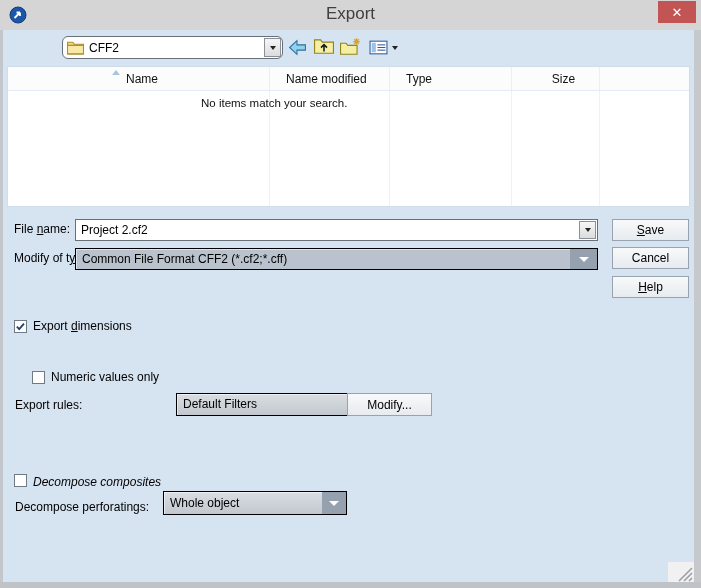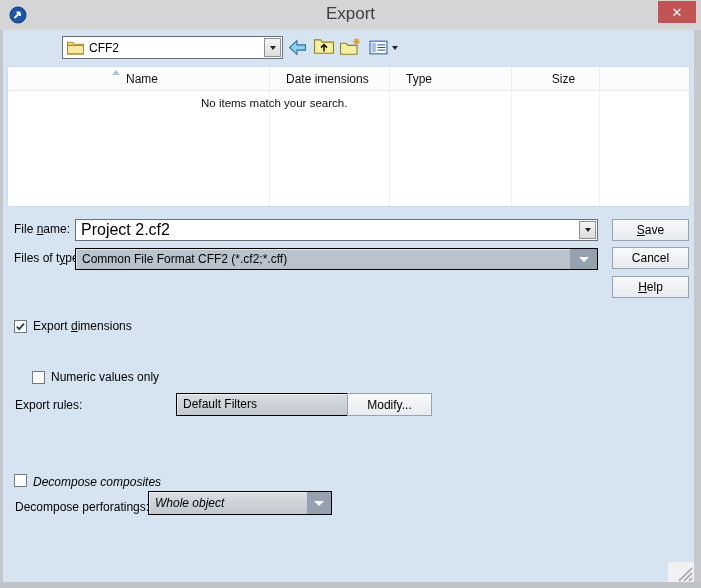--- a/index.html
+++ b/index.html
@@ -20,54 +20,54 @@
   .frame-left{position:absolute;left:0;top:30px;bottom:0;width:3px;background:#c3c7cb;}
   .frame-right{position:absolute;right:0;top:30px;bottom:0;width:7px;background:#c6c9cc;}
   .frame-bottom{position:absolute;left:0;right:0;bottom:0;height:6px;background:#bfc3c7;}
   
   .lbl{position:absolute;white-space:nowrap;line-height:13px;}
   .accel{text-decoration:underline;text-underline-offset:1px;}
   .tri-black{width:0;height:0;border-left:3.5px solid transparent;border-right:3.5px solid transparent;border-top:4px solid #222;}
   .tri-white{width:0;height:0;border-left:5px solid transparent;border-right:5px solid transparent;border-top:5px solid #fdfdfd;}
   
   .combo-white{position:absolute;background:#fff;border:1px solid #697078;}
-  .lookin-combo{left:62px;top:36px;width:221px;height:23px;}
+  .lookin-combo{left:62px;top:36px;width:221px;height:23px;border-radius:6px;}
   .lookin-combo .folder{position:absolute;left:4px;top:3px;width:17px;height:15px;}
   .lookin-combo .val{position:absolute;left:26px;top:4px;}
   .dd-btn{position:absolute;right:1px;top:1px;bottom:1px;width:17px;
     background:linear-gradient(#f6f6f6,#dcdcdc);border:1px solid #8a9097;
     display:flex;align-items:center;justify-content:center;}
   .toolbtn{position:absolute;display:flex;align-items:center;}
   
   .listbox{position:absolute;left:7px;top:66px;width:683px;height:141px;background:#fff;border:1px solid #cfdcea;}
   .lheader{display:flex;height:24px;background:#fcfcfd;border-bottom:1px solid #e4ebf4;}
   .hcell{border-right:1px solid #e9eff6;padding:5px 0 0 16px;color:#111;overflow:hidden;white-space:nowrap;}
   .hcell.first{padding-left:7px;}
   .lbody{display:flex;height:115px;}
   .bcell{border-right:1px solid #edf2f8;height:100%;}
   .c0{width:262px;text-align:center;}.c1{width:120px;}.c2{width:122px;}.c3{width:88px;text-align:center;}.c4{flex:1;border-right:none;}
   .sort-tri{position:absolute;left:112px;top:70px;width:0;height:0;
     border-left:4px solid transparent;border-right:4px solid transparent;border-bottom:5px solid #a9c4de;}
   .empty-msg{position:absolute;left:201px;top:97px;font-size:11.5px;color:#101010;}
   
   .fn-input{position:absolute;left:75px;top:219px;width:523px;height:22px;background:#fff;border:1px solid #697078;
-    font-family:"Liberation Sans",sans-serif;font-size:16px;padding:0 20px 0 5px;color:#000;}
+    font-family:"Liberation Sans",sans-serif;font-size:12px;padding:0 20px 0 5px;color:#000;}
   .fn-dd{position:absolute;left:579px;top:221px;width:17px;height:18px;background:linear-gradient(#f6f6f6,#dcdcdc);
     border:1px solid #8a9097;display:flex;align-items:center;justify-content:center;}
   .combo-gray{position:absolute;border:1px solid #000000;background:var(--combo-disabled-bg,#bac3cd);
     box-shadow:inset 1px 1px 0 rgba(255,255,255,.55);}
   .combo-gray .val{position:absolute;left:6px;top:3px;white-space:nowrap;}
   .gray-arrow{position:absolute;top:0;bottom:0;right:0;background:var(--combo-arrow-bg,#95a1ae);
     display:flex;align-items:center;justify-content:center;}
   .ftype-combo{left:75px;top:248px;width:523px;height:22px;}
   .ftype-combo .gray-arrow{width:27px;}
   .dd-light{background:linear-gradient(#dadee3,#c2c8ce);}
   .rules-combo{left:148px;top:393px;width:205px;height:23px;margin-left:28px;}
   .rules-combo .gray-arrow{width:24px;}
-  .perf-combo{left:148px;top:491px;width:184px;height:24px;font-style:italic;}
+  .perf-combo{left:163px;top:491px;width:184px;height:24px;}
   .perf-combo .gray-arrow{width:24px;}
   .perf-combo .val{top:4px;}
   
   .btn{position:absolute;left:612px;width:77px;height:22px;background:linear-gradient(#f8f9fa,#e7ebef);
     border:1px solid #99a3af;display:flex;align-items:center;justify-content:center;
     font-family:"Liberation Sans",sans-serif;font-size:12px;color:#000;padding:0;}
   .btn-save{top:219px;}.btn-cancel{top:247px;}.btn-help{top:276px;}
   .btn-modify{left:347px;top:393px;width:85px;height:23px;}
   
   .cb{position:absolute;width:13px;height:13px;background:#fff;border:1px solid #6f7a86;}
@@ -133,21 +133,21 @@
       <line x1="8" y1="5.5" x2="15.5" y2="5.5" stroke="#2f5b9e"></line>
       <line x1="8" y1="8" x2="15.5" y2="8" stroke="#2f5b9e"></line>
       <line x1="8" y1="10.5" x2="15.5" y2="10.5" stroke="#2f5b9e"></line>
     </svg>
     <span class="tri-black" style="margin-left:4px;"></span>
   </span>
 
   <div class="listbox">
     <div class="lheader">
       <div class="hcell first c0">Name</div>
-      <div class="hcell c1">Date imensions</div>
+      <div class="hcell c1">Name modified</div>
       <div class="hcell c2">Type</div>
       <div class="hcell c3">Size</div>
       <div class="hcell c4"></div>
     </div>
     <div class="lbody">
       <div class="bcell c0"></div>
       <div class="bcell c1"></div>
       <div class="bcell c2"></div>
       <div class="bcell c3"></div>
       <div class="bcell c4"></div>
@@ -155,21 +155,21 @@
   </div>
   <span class="sort-tri"></span>
   <span class="empty-msg">No items match your search.</span>
 
   <span class="lbl" style="left:14px;top:223px;"><span>File </span><span class="accel">n</span><span>ame:</span></span>
   <input class="fn-input" value="Project 2.cf2" style="">
   <span class="fn-dd">
       <span class="tri-black"></span>
     </span>
 
-  <span class="lbl" style="left:14px;top:252px;"><span>Files of t</span><span class="accel">y</span><span>pe:</span></span>
+  <span class="lbl" style="left:14px;top:252px;"><span>Modify of t</span><span class="accel">y</span><span>pe:</span></span>
   <div class="combo-gray ftype-combo">
     <span class="val">Common File Format CFF2 (*.cf2;*.cff)</span>
     <span class="gray-arrow">
         <span class="tri-white"></span>
       </span>
   </div>
 
   <button class="btn btn-save">
       <span></span>
       <span class="accel">S</span>

